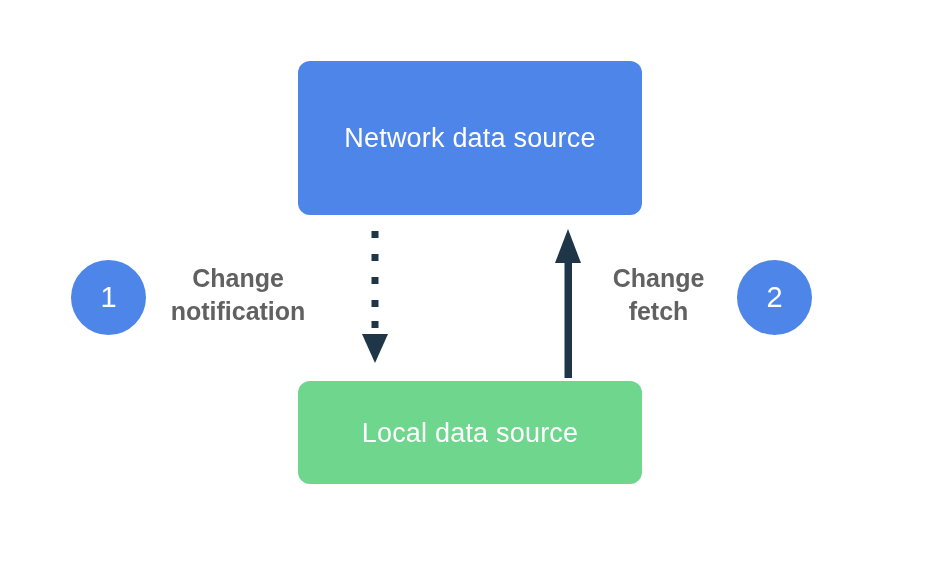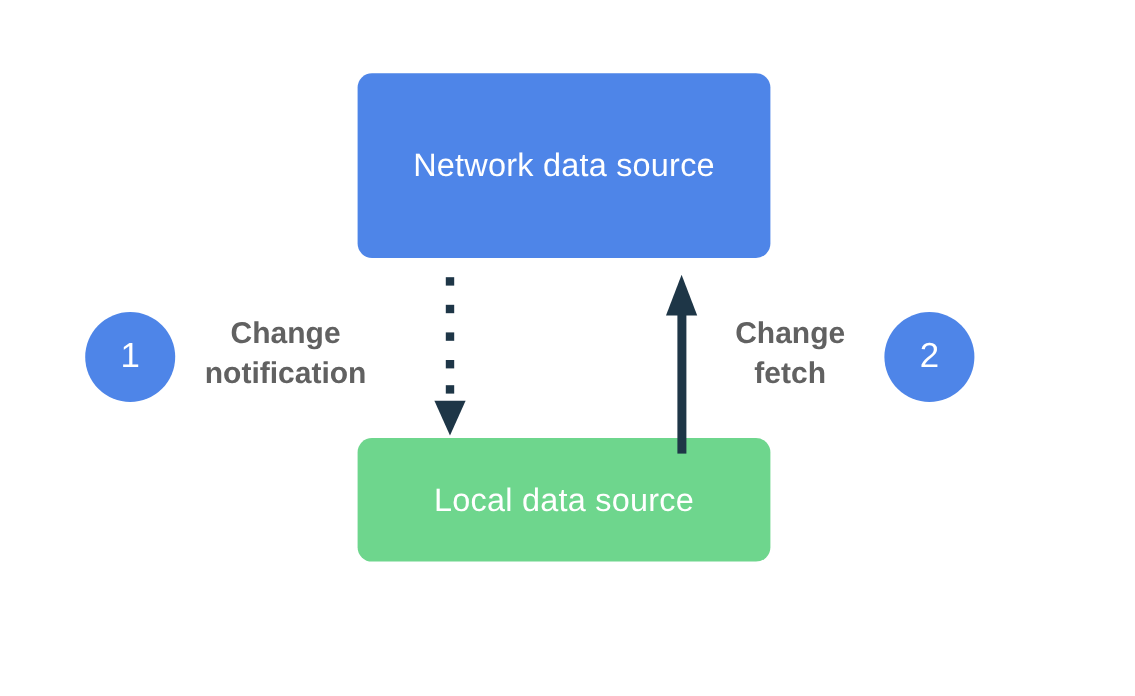--- a/index.html
+++ b/index.html
@@ -36,21 +36,21 @@
   }
   #network-box {
     left: 298px;
     top: 61px;
     width: 344px;
     height: 154px;
     background: #4e85e8;
   }
   #local-box {
     left: 298px;
-    top: 365px;
+    top: 381px;
     width: 344px;
     height: 103px;
     background: #6ed68d;
   }
   .box-label {
     display: block;
     width: 100%;
   }
 
   

